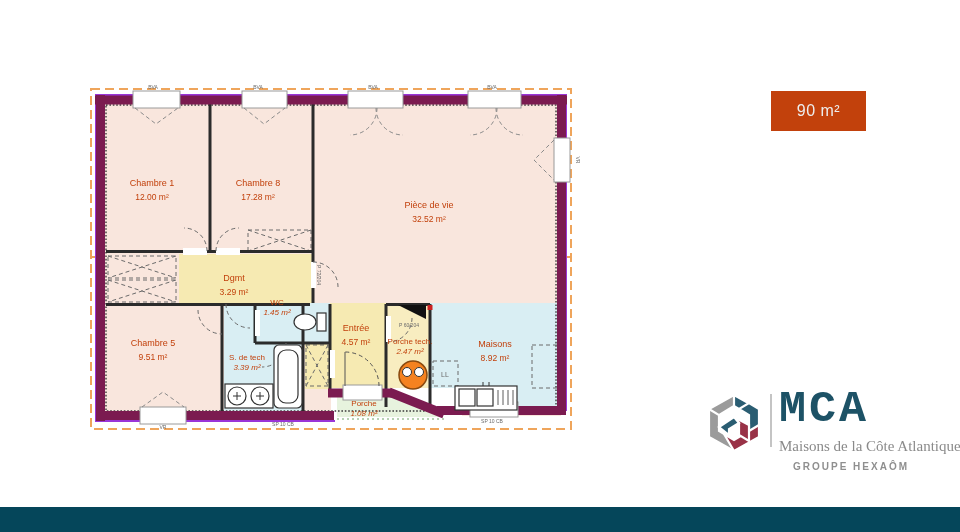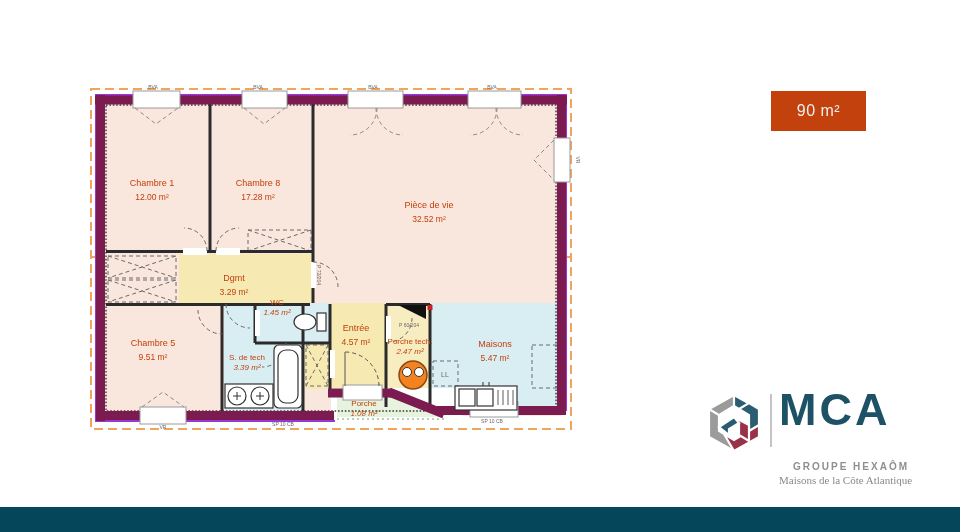--- a/index.html
+++ b/index.html
@@ -10,24 +10,24 @@
   #plan-title{left:781px;top:46px;font-size:28px;font-weight:bold;color:#8a8a8a;
               letter-spacing:1.5px;font-family:"DejaVu Sans",sans-serif;}
   #area-badge{left:771px;top:91px;width:95px;height:40px;background:#c2410c;
               display:flex;align-items:center;justify-content:center;}
   #area-badge span{color:#ededed;font-size:16px;letter-spacing:.5px;}
   
   #footer-bar{left:0;bottom:0;width:960px;height:25px;background:#05465a;}
   
   #brand{left:705px;top:390px;width:220px;height:90px;}
   #brand-divider{left:770px;top:394px;width:2px;height:53px;background:#c4c4c4;}
-  #brand-name{left:779px;top:385px;font-family:Liberation Sans, sans-serif;font-weight:bold;
+  #brand-name{left:779px;top:385px;font-family:Liberation Mono, monospace;font-weight:bold;
               font-size:45px;color:#1d5266;letter-spacing:3px;line-height:1.1;}
   #brand-tagline{left:779px;top:438px;width:150px;font-family:"Liberation Serif",serif;
-              font-size:11px;color:#8a8a8a;white-space:nowrap;margin-top:36px;}
+              font-size:15px;color:#8a8a8a;white-space:nowrap;}
   #brand-group{left:779px;top:460px;width:144px;text-align:center;font-size:10px;
               font-weight:bold;color:#8f8f8f;letter-spacing:2px;}
   
   .room-label{transform:translate(-50%,-50%);text-align:center;color:#c2410c;
               white-space:nowrap;line-height:1.0;}
   .room-label .rn{font-size:9px;margin-bottom:5px;}
   .room-label .ra{font-size:8.5px;}
   .room-label.small .rn{font-size:8px;margin-bottom:2px;}
   .room-label.small .ra{font-size:8px;font-style:italic;}
   .tiny{transform:translate(-50%,-50%);font-size:5px;color:#6a6a6a;white-space:nowrap;}
@@ -200,21 +200,21 @@
   <div class="abs room-label" style="left:356px;top:335px">
     <div class="rn">Entrée</div>
     <div class="ra">4.57 m²</div>
   </div>
   <div class="abs room-label small" style="left:410px;top:347px">
     <div class="rn">Porche tech.</div>
     <div class="ra">2.47 m²</div>
   </div>
   <div class="abs room-label" style="left:495px;top:351px">
     <div class="rn">Maisons</div>
-    <div class="ra">5.47 m²</div>
+    <div class="ra">8.92 m²</div>
   </div>
   <div class="abs room-label small" style="left:364px;top:409px">
     <div class="rn">Porche</div>
     <div class="ra">1.08 m²</div>
   </div>
 
   <div class="abs tiny" style="left:153px;top:87px">BVA</div>
   <div class="abs tiny" style="left:258px;top:87px">BVA</div>
   <div class="abs tiny" style="left:373px;top:87px">BVA</div>
   <div class="abs tiny" style="left:492px;top:87px">BVA</div>

